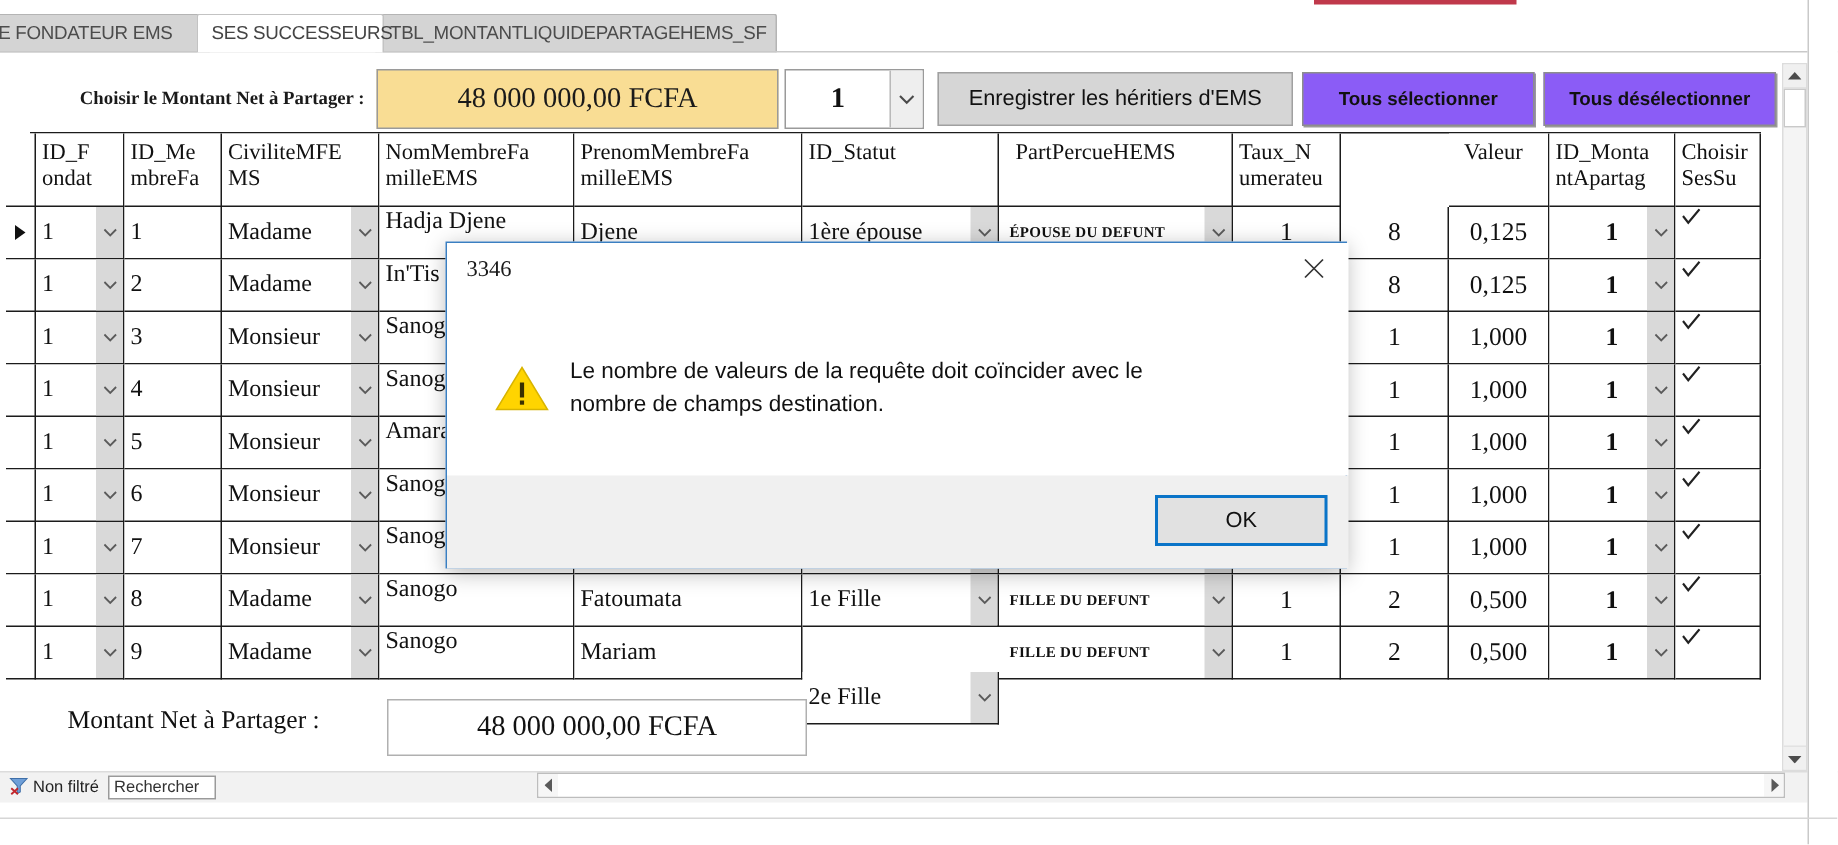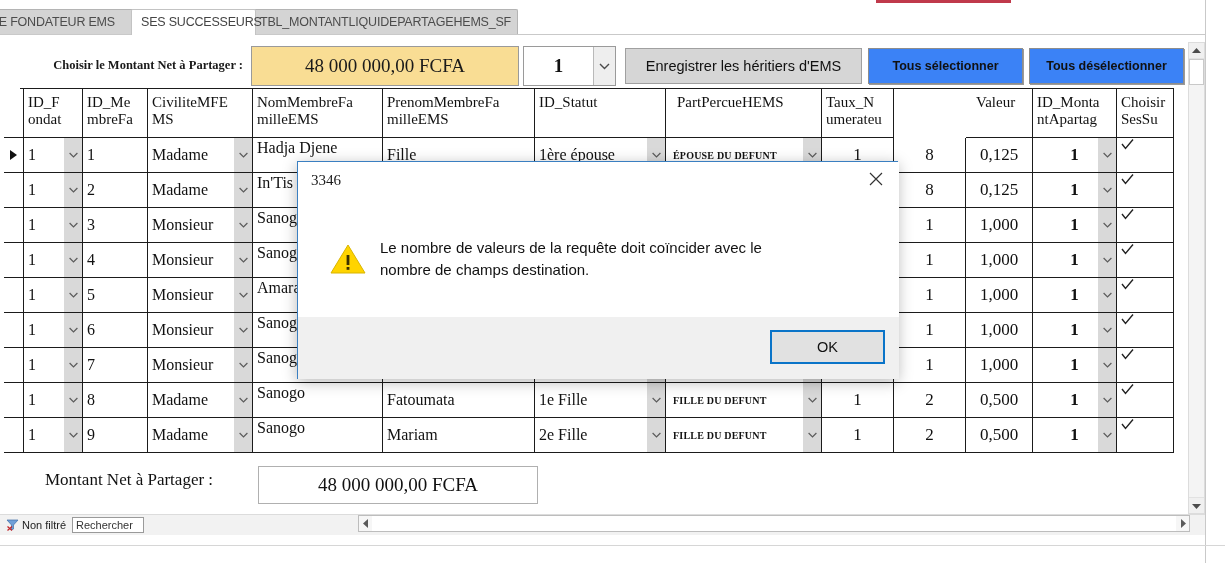--- a/index.html
+++ b/index.html
@@ -47,21 +47,21 @@
   .combo-box .arrow{width:21px;background:#eeeeee;border-left:1px solid #b9b9b9;
     display:flex;align-items:center;justify-content:center;}
   .combo-box .arrow svg{display:block;}
 
   .btn{
     position:absolute;top:48px;height:36px;box-sizing:border-box;
     background:#d6d6d6;border:1px solid #a0a0a0;
     display:flex;align-items:center;justify-content:center;
     color:#111;white-space:nowrap;
   }
-  .btn.flat{background:#3b82f6;border:1px solid #8d8d8d;box-shadow:1px 1px 0 #9a9a9a;}
+  .btn.flat{background:#8b5cf6;border:1px solid #8d8d8d;box-shadow:1px 1px 0 #9a9a9a;}
   .btn-save{left:625px;width:237px;font-size:14.5px;font-family:"Liberation Sans",sans-serif;}
   .btn-selall{left:868px;width:155px;font-size:12.5px;font-weight:bold;}
   .btn-deselall{left:1029px;width:155px;font-size:12.5px;font-weight:bold;}
 
   
   .grid{position:absolute;left:4px;top:89px;width:1170px;height:370px;}
   .grid-top-border{position:absolute;left:20px;top:88px;width:1154px;height:1px;background:#1b1b1b;}
   .hdr{position:absolute;left:0;top:0;height:49px;width:1170px;}
   .hdr .cell{
     position:absolute;top:0;height:49px;box-sizing:border-box;
@@ -271,21 +271,21 @@
             <span class="dd">
               <svg width="9" height="6" viewBox="0 0 9 6">
                 <path d="M0.6 1 L4.5 5 L8.4 1" stroke="#5b5b5b" stroke-width="1.2" fill="none"></path>
               </svg>
             </span>
           </div>
           <div class="c wrap" style="left:249px;width:130px;position:absolute;">
             <span>Hadja  Djene</span>
           </div>
           <div class="c " style="left:379px;width:152px;position:absolute;">
-            <span>Fille</span>
+            <span>Djene</span>
           </div>
           <div class="c " style="left:531px;width:131px;position:absolute;">
             <span>1ère épouse</span>
             <span class="dd">
               <svg width="9" height="6" viewBox="0 0 9 6">
                 <path d="M0.6 1 L4.5 5 L8.4 1" stroke="#5b5b5b" stroke-width="1.2" fill="none"></path>
               </svg>
             </span>
           </div>
           <div class="c small-caps" style="left:662px;width:156px;position:absolute;padding-left:7px;">
@@ -817,21 +817,21 @@
                 <path d="M0.6 1 L4.5 5 L8.4 1" stroke="#5b5b5b" stroke-width="1.2" fill="none"></path>
               </svg>
             </span>
           </div>
           <div class="c wrap" style="left:249px;width:130px;position:absolute;">
             <span>Sanogo</span>
           </div>
           <div class="c " style="left:379px;width:152px;position:absolute;">
             <span>Mariam</span>
           </div>
-          <div class="c " style="left:531px;width:131px;position:absolute;">
+          <div class="c " style="left:531px;width:131px;position:absolute;margin-top:30px;">
             <span>2e Fille</span>
             <span class="dd">
               <svg width="9" height="6" viewBox="0 0 9 6">
                 <path d="M0.6 1 L4.5 5 L8.4 1" stroke="#5b5b5b" stroke-width="1.2" fill="none"></path>
               </svg>
             </span>
           </div>
           <div class="c small-caps" style="left:662px;width:156px;position:absolute;padding-left:7px;">
             <span>FILLE DU DEFUNT</span>
             <span class="dd">

